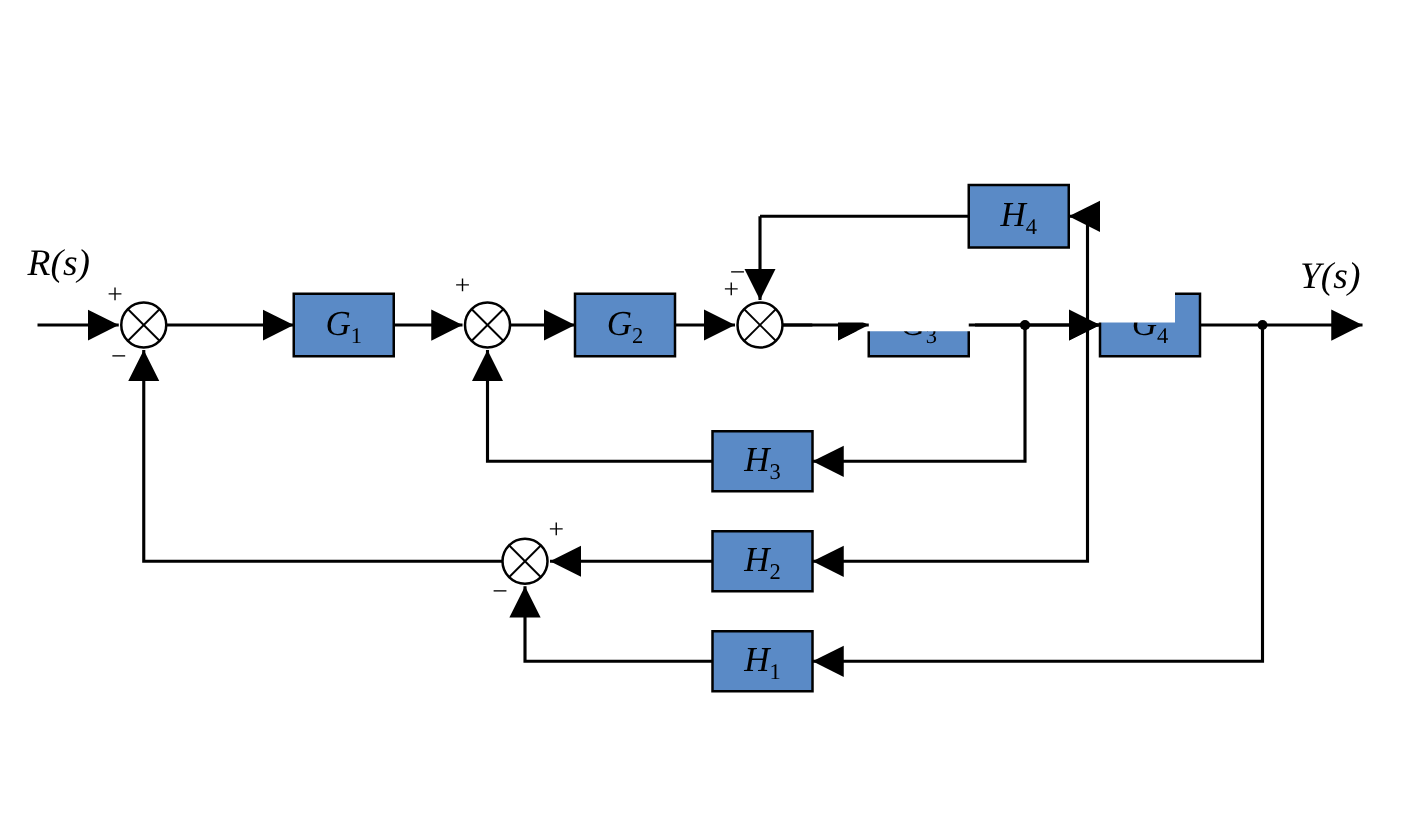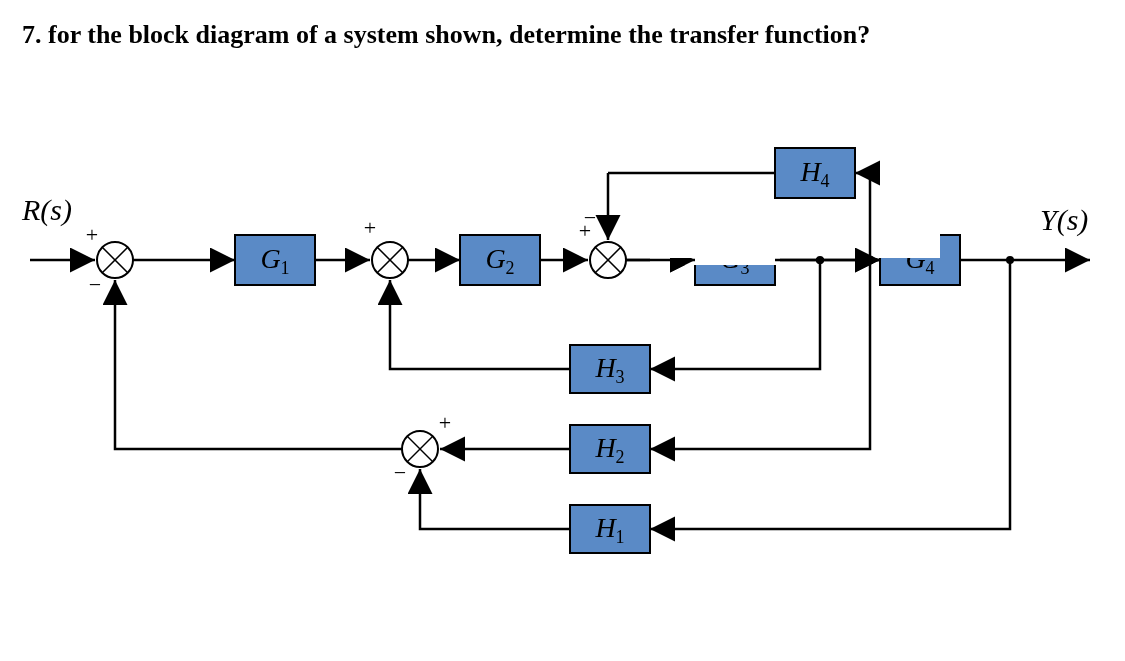--- a/index.html
+++ b/index.html
@@ -9,21 +9,20 @@
   .block{fill:#5a8ac6;stroke:#000;stroke-width:2;}
   .blabel{font-family:"Times New Roman",serif;font-size:28px;font-style:italic;fill:#000;text-anchor:middle;dominant-baseline:middle;}
   .sub{font-size:18px;font-style:normal;}
   .wire{stroke:#000;stroke-width:2.5;fill:none;}
   .sign{font-family:"Times New Roman",serif;font-size:22px;fill:#000;text-anchor:middle;}
   .io{font-family:"Times New Roman",serif;font-size:30px;font-style:italic;fill:#000;}
 </style>
 </head>
 <body>
 <div class="page">
-  <div class="question">7.  for the block diagram of a system shown, determine the transfer function?</div>
 
   <svg width="1125" height="581">
     <defs>
       <marker id="arrow" markerWidth="12" markerHeight="12" refX="10" refY="5" orient="auto">
         <path d="M0,0 L10,5 L0,10 z" fill="#000"></path>
       </marker>
     </defs>
 
     <text class="io" x="22" y="140">R(s)</text>
 

